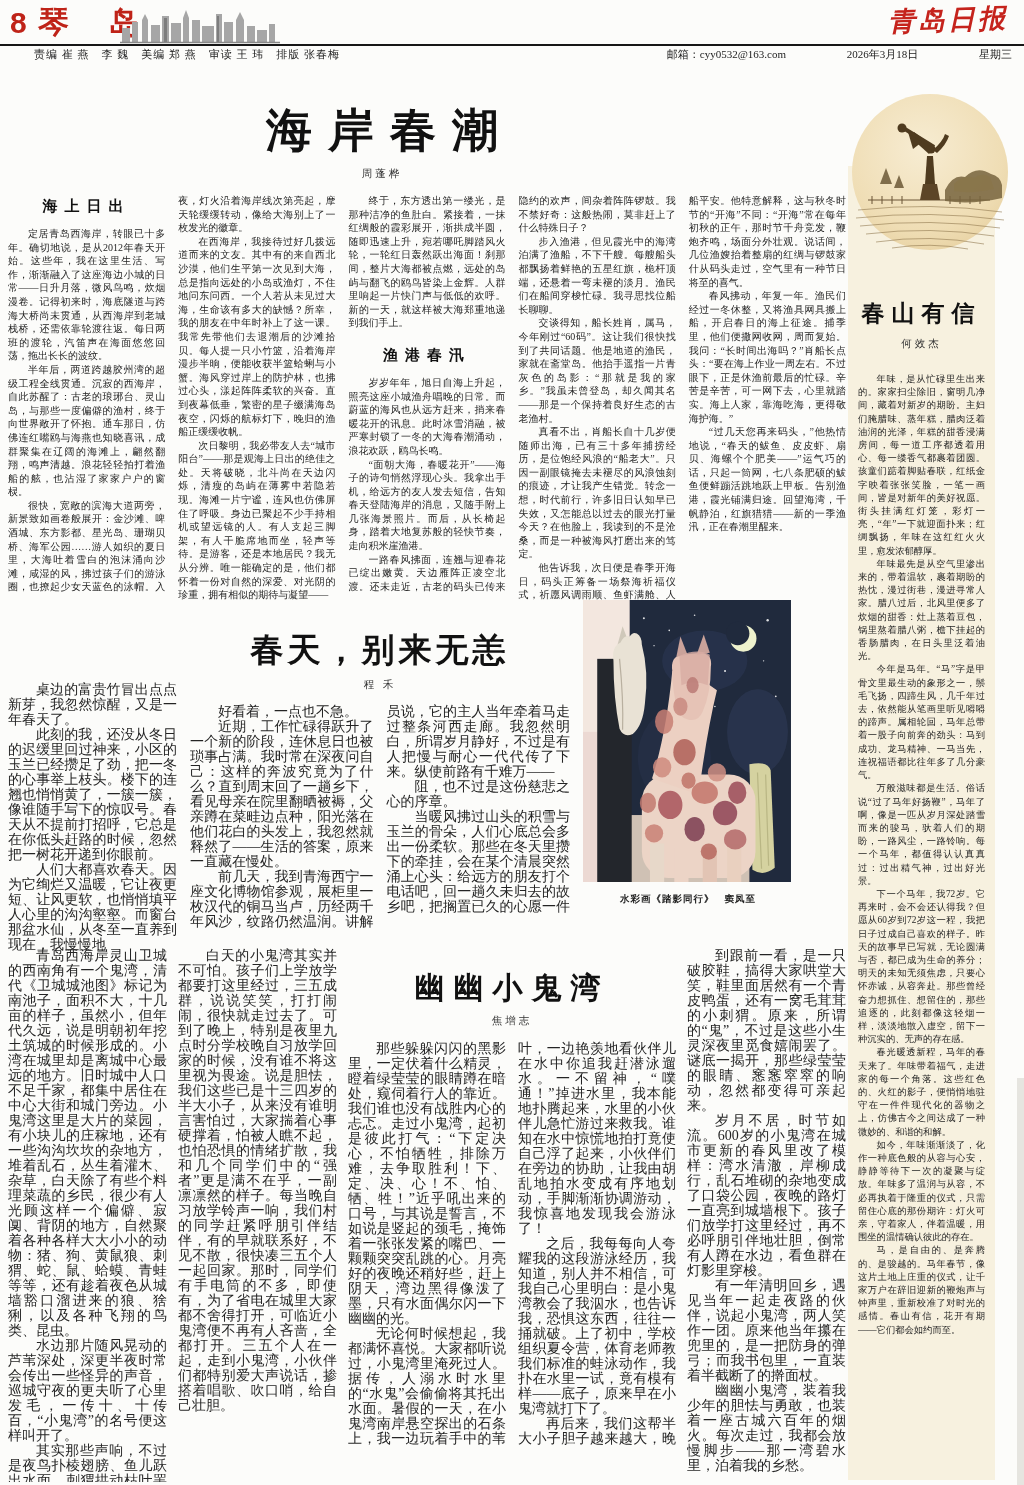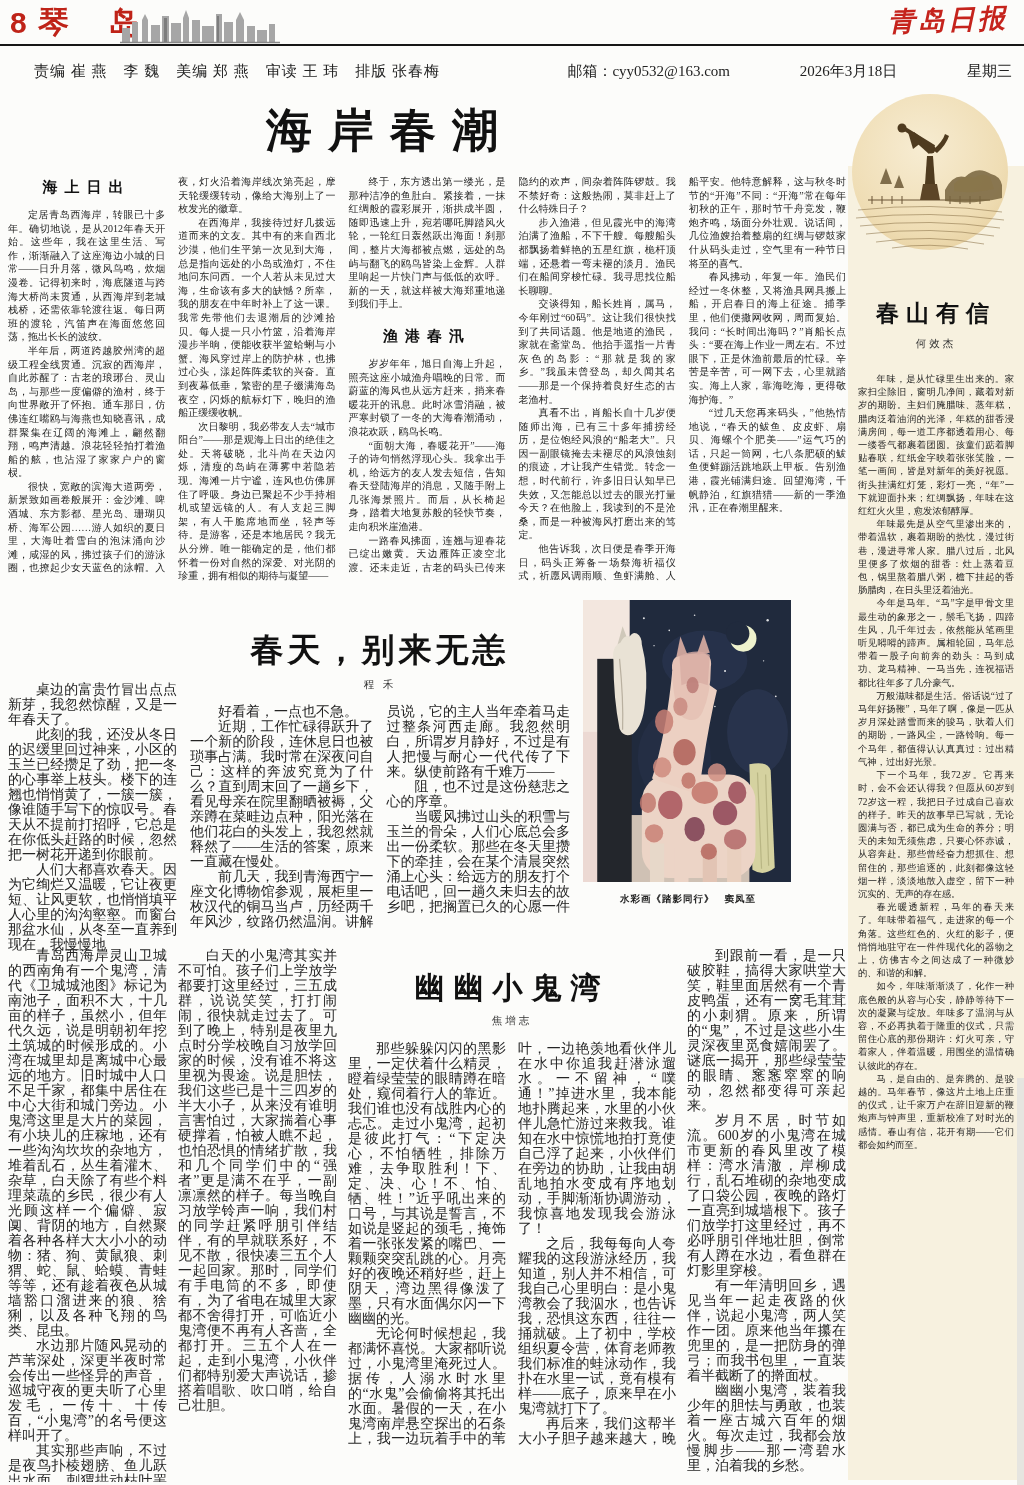--- a/index.html
+++ b/index.html
@@ -8,25 +8,25 @@
   
   .hdr{position:absolute;left:0;top:0;width:1024px;height:70px;}
   .pnum{position:absolute;left:10px;top:6px;font-size:30px;font-weight:bold;color:#bf2318;
         font-family:"Liberation Sans",sans-serif;}
   .secname{position:absolute;left:38px;top:2px;font-size:31px;font-weight:bold;color:#bf2318;
         letter-spacing:16px;}
   .skyline{position:absolute;left:120px;top:8px;}
   .masthead{position:absolute;right:16px;top:2px;font-size:27px;font-weight:bold;color:#c5231c;
         font-style:italic;letter-spacing:3px;transform:rotate(-2deg);}
   .rule{position:absolute;left:0;top:44px;width:1024px;border-top:2px solid #161616;}
-  .hrow2{position:absolute;left:0;top:62px;width:1024px;display:flex;justify-content:space-between;
-        font-size:15px;color:#222;}
+  .hrow2{position:absolute;left:0;top:47px;width:1024px;display:flex;justify-content:space-between;
+        font-size:11px;color:#222;}
   .credits{padding-left:34px;letter-spacing:1px;}
   .hmeta{padding-right:12px;}
-  .hmeta span{margin-left:22px;padding-left:44px;}
+  .hmeta span{margin-left:14px;padding-left:44px;}
   
   .para{margin:0;font-size:14px;line-height:15px;text-align:justify;text-indent:2em;color:#242424;}
   .author{ text-align:center;font-size:10.5px;color:#333;letter-spacing:3px;margin-top:5px;}
   
   .top-article{position:absolute;left:8px;top:96px;width:838px;}
   .top-article h1{margin:4px 90px 0 0;text-align:center;font-size:46px;letter-spacing:16px;
         text-indent:16px;font-weight:bold;color:#111;}
   .top-article .author{margin-right:90px;}
   .top-cols{margin-top:13px;height:424px;column-count:5;column-gap:13px;overflow:hidden;}
   .top-cols{font-size:9.5px;}
@@ -43,21 +43,21 @@
   .painting{position:absolute;left:582px;top:600px;width:212px;margin:0;}
   .painting figcaption{margin-top:7px;text-align:center;font-size:9.5px;font-weight:bold;color:#222;letter-spacing:1px;}
   .painting figcaption .artist{margin-left:10px;}
   
   .bottom{position:absolute;left:8px;top:948px;width:838px;height:534px;display:flex;gap:11px;overflow:hidden;}
   .bcol{width:159px;overflow:hidden;}
   .bmid{flex:1;overflow:hidden;}
   .bmid h2{margin:20px 0 0;text-align:center;font-size:30px;font-weight:bold;letter-spacing:9px;color:#111;}
   .bmid-cols{margin-top:13px;height:418px;column-count:2;column-gap:12px;overflow:hidden;}
   
-  .panel{position:absolute;left:848px;top:166px;width:176px;height:1314px;background:#f7f1df;
+  .panel{position:absolute;left:848px;top:166px;width:147px;height:1314px;background:#f7f1df;
         box-sizing:border-box;padding:132px 10px 8px;overflow:hidden;}
   .panel h2{margin:0;text-align:center;font-size:23px;font-weight:bold;letter-spacing:7px;color:#111;}
   .panel .author{margin-top:8px;}
   .panel-text{margin-top:22px;}
   .panel-text .para{font-size:9.3px;line-height:13.2px;}
   .circle-illo{position:absolute;left:850px;top:92px;}
   .edge-strip{position:absolute;right:0;top:1078px;width:7px;height:407px;background:#e6e5e0;}
 </style>
 </head>
 <body>
@@ -98,20 +98,21 @@
       <span class="hmeta">
         <span>邮箱：cyy0532@163.com</span>
         <span>2026年3月18日</span>
         <span>星期三</span>
       </span>
     </div>
   </header>
 
   <section class="top-article">
     <h1>海岸春潮</h1>
+    <div class="author">周蓬桦</div>
     <div class="top-cols">
       <h3 class="subhead">海上日出</h3>
       <div>
           <p class="para">定居青岛西海岸，转眼已十多年。确切地说，是从2012年春天开始。这些年，我在这里生活、写作，渐渐融入了这座海边小城的日常——日升月落，微风鸟鸣，炊烟漫卷。记得初来时，海底隧道与跨海大桥尚未贯通，从西海岸到老城栈桥，还需依靠轮渡往返。每日两班的渡轮，汽笛声在海面悠悠回荡，拖出长长的波纹。</p>
           <p class="para">半年后，两道跨越胶州湾的超级工程全线贯通。沉寂的西海岸，自此苏醒了：古老的琅琊台、灵山岛，与那些一度偏僻的渔村，终于向世界敞开了怀抱。通车那日，仿佛连红嘴鸥与海燕也知晓喜讯，成群聚集在辽阔的海滩上，翩然翻翔，鸣声清越。浪花轻轻拍打着渔船的舷，也沾湿了家家户户的窗棂。</p>
           <p class="para">很快，宽敞的滨海大道两旁，新景致如画卷般展开：金沙滩、啤酒城、东方影都、星光岛、珊瑚贝桥、海军公园……游人如织的夏日里，大海吐着雪白的泡沫涌向沙滩，咸湿的风，拂过孩子们的游泳圈，也撩起少女天蓝色的泳帽。入夜，灯火沿着海岸线次第亮起，摩天轮缓缓转动，像给大海别上了一枚发光的徽章。</p>
           <p class="para">在西海岸，我接待过好几拨远道而来的文友。其中有的来自西北沙漠，他们生平第一次见到大海，总是指向远处的小岛或渔灯，不住地问东问西。一个人若从未见过大海，生命该有多大的缺憾？所幸，我的朋友在中年时补上了这一课。我常先带他们去退潮后的沙滩拾贝。每人提一只小竹篮，沿着海岸漫步半晌，便能收获半篮蛤蜊与小蟹。海风穿过岸上的防护林，也拂过心头，漾起阵阵柔软的兴奋。直到夜幕低垂，繁密的星子缀满海岛夜空，闪烁的航标灯下，晚归的渔船正缓缓收帆。</p>
           <p class="para">次日黎明，我必带友人去“城市阳台”——那是观海上日出的绝佳之处。天将破晓，北斗尚在天边闪烁，清瘦的岛屿在薄雾中若隐若现。海滩一片宁谧，连风也仿佛屏住了呼吸。身边已聚起不少手持相机或望远镜的人。有人支起三脚架，有人干脆席地而坐，轻声等待。是游客，还是本地居民？我无从分辨。唯一能确定的是，他们都怀着一份对自然的深爱、对光阴的珍重，拥有相似的期待与凝望——</p>
           <p class="para">终于，东方透出第一缕光，是那种洁净的鱼肚白。紧接着，一抹红绸般的霞彩展开，渐拱成半圆，随即迅速上升，宛若哪吒脚踏风火轮，一轮红日轰然跃出海面！刹那间，整片大海都被点燃，远处的岛屿与翻飞的鸥鸟皆染上金辉。人群里响起一片快门声与低低的欢呼。新的一天，就这样被大海郑重地递到我们手上。</p>
         </div>

